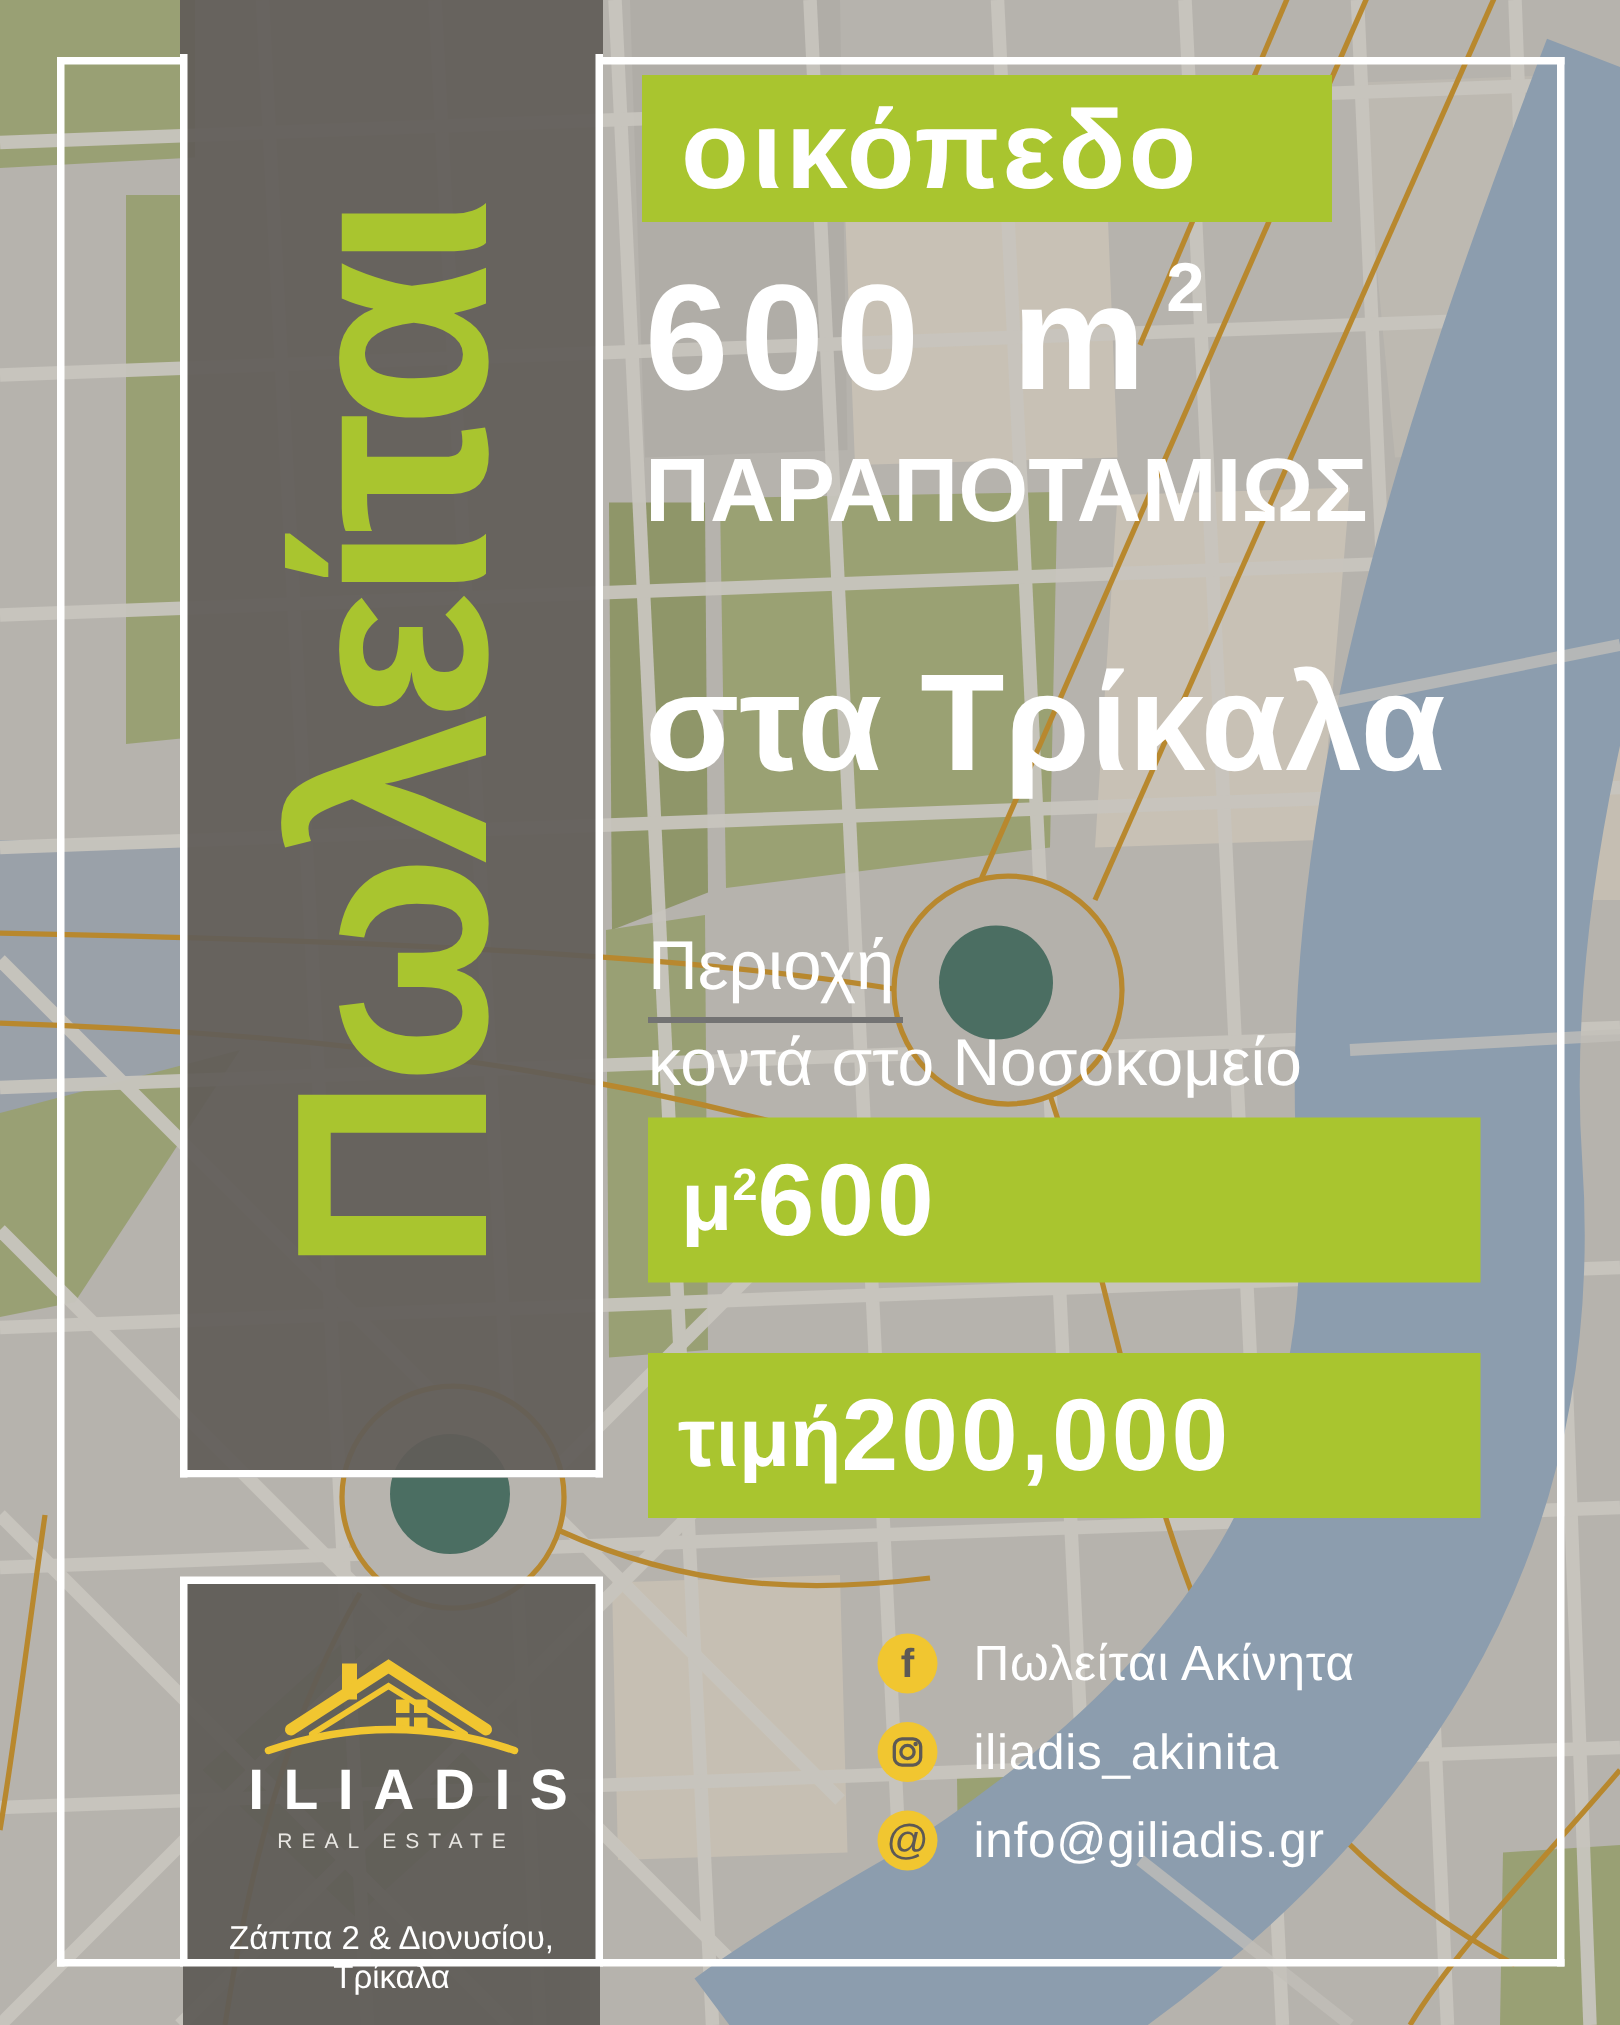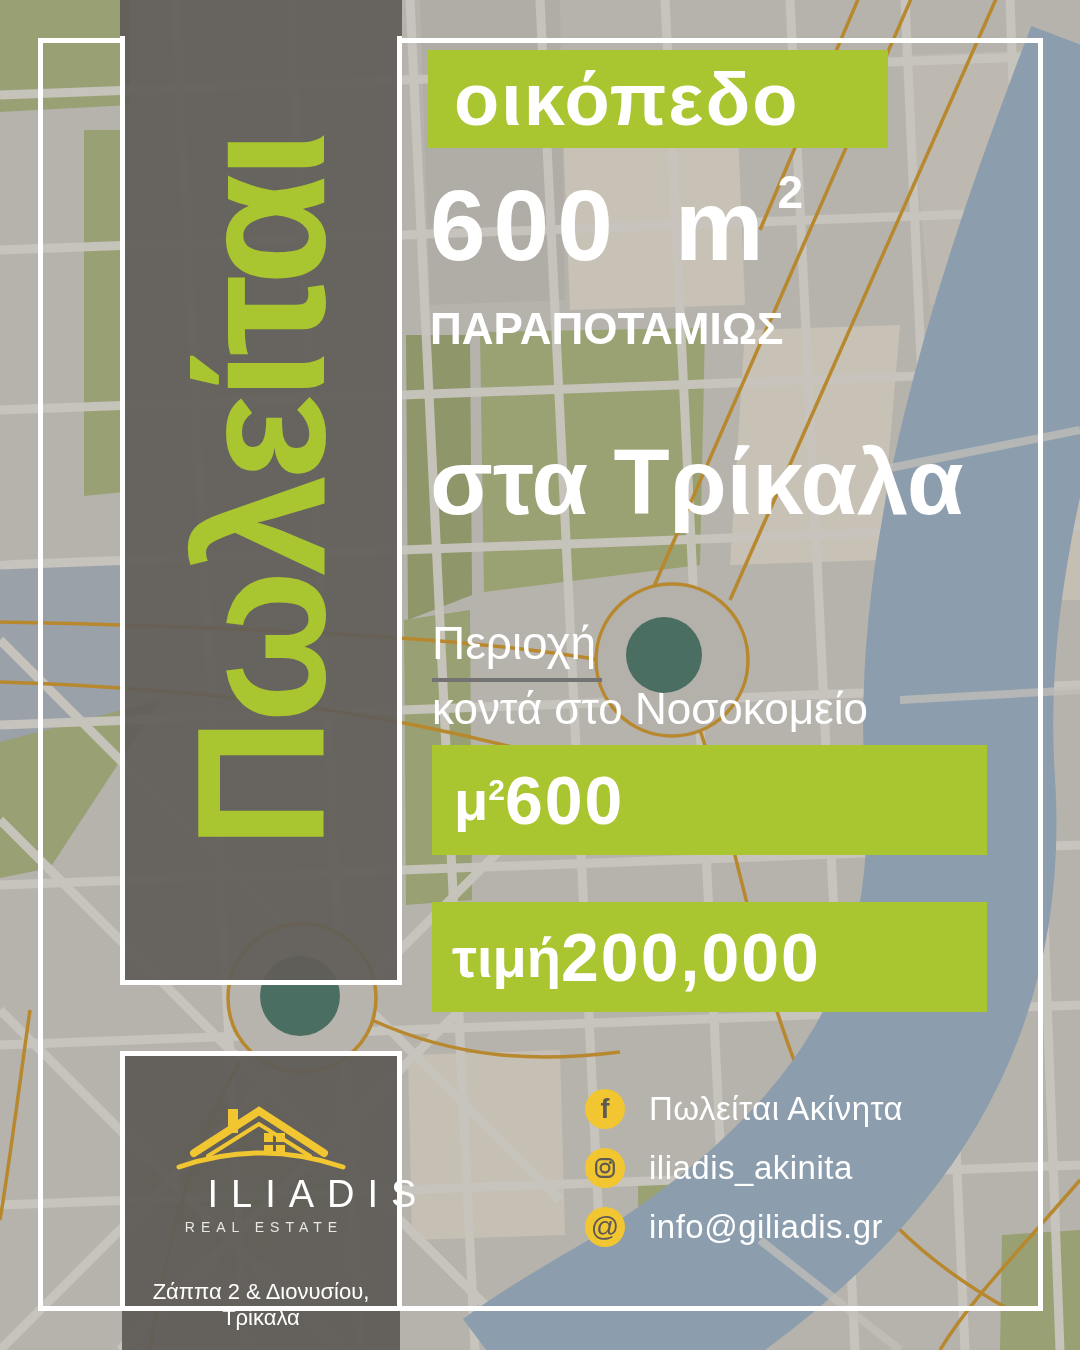--- a/index.html
+++ b/index.html
@@ -29,22 +29,22 @@
     color:var(--green);}
 
   
   .tag-box{position:absolute;left:428px;top:50px;width:460px;height:98px;
     background:var(--green);z-index:5;display:flex;align-items:center;
     padding-left:26px;box-sizing:border-box;
     color:#fff;font-size:74px;font-weight:bold;letter-spacing:2px;text-align:center;}
   .size-line{position:absolute;left:430px;top:168px;z-index:5;color:#fff;
     font-size:100px;font-weight:bold;letter-spacing:8px;word-spacing:18px;white-space:nowrap;}
   .size-line .sup{font-size:46px;position:relative;top:-52px;left:6px;letter-spacing:0;}
-  .hl1{position:absolute;left:430px;top:304px;z-index:5;color:#fff;
-    font-size:44px;font-weight:bold;white-space:nowrap;}
+  .hl1{position:absolute;left:430px;top:292px;z-index:5;color:#fff;
+    font-size:60px;font-weight:bold;white-space:nowrap;}
   .hl2{position:absolute;left:430px;top:392px;z-index:5;color:#fff;
     font-size:92px;font-weight:bold;white-space:nowrap;margin-top:38px;}
   .hl3{position:absolute;left:430px;top:516px;z-index:5;color:#fff;
     font-size:52px;font-weight:bold;letter-spacing:1px;white-space:nowrap;}
   .area-label{position:absolute;left:432px;top:616px;z-index:5;color:#fff;
     font-size:46px;border-bottom:4px solid #737373;padding:0 6px 8px 0;display:inline-block;}
   .area-value{position:absolute;left:432px;top:684px;z-index:5;color:#fff;
     font-size:44px;font-weight:400;white-space:nowrap;}
 
   
@@ -57,21 +57,21 @@
 
   
   .logo-backdrop{position:absolute;left:122px;top:1053px;width:278px;height:297px;
     background:rgba(95,91,87,0.94);z-index:3;}
   .logo-frame{position:absolute;left:120px;top:1051px;width:282px;height:260px;
     box-sizing:border-box;border:5px solid #fff;z-index:4;}
   .logo-content{position:absolute;left:120px;top:1051px;width:282px;height:299px;
     z-index:5;text-align:center;color:#fff;}
   .house{position:absolute;left:56px;top:52px;}
   .logo-name{position:absolute;left:0;width:304px;top:122px;font-size:38px;
-    letter-spacing:13px;text-indent:13px;font-weight:400;padding-left:40px;}
+    letter-spacing:13px;text-indent:13px;font-weight:700;}
   .logo-sub{position:absolute;left:0;width:282px;top:168px;font-size:14px;
     letter-spacing:6px;text-indent:6px;color:#e9e7e3;}
   .logo-addr{position:absolute;left:0;width:282px;top:228px;font-size:22px;
     font-weight:400;}
 
   
   .contacts{position:absolute;left:585px;top:1089px;z-index:5;display:flex;
     flex-direction:column;gap:19px;}
   .c-row{display:flex;align-items:center;height:40px;}
   .c-icon{width:40px;height:40px;border-radius:50%;background:var(--yellow);

